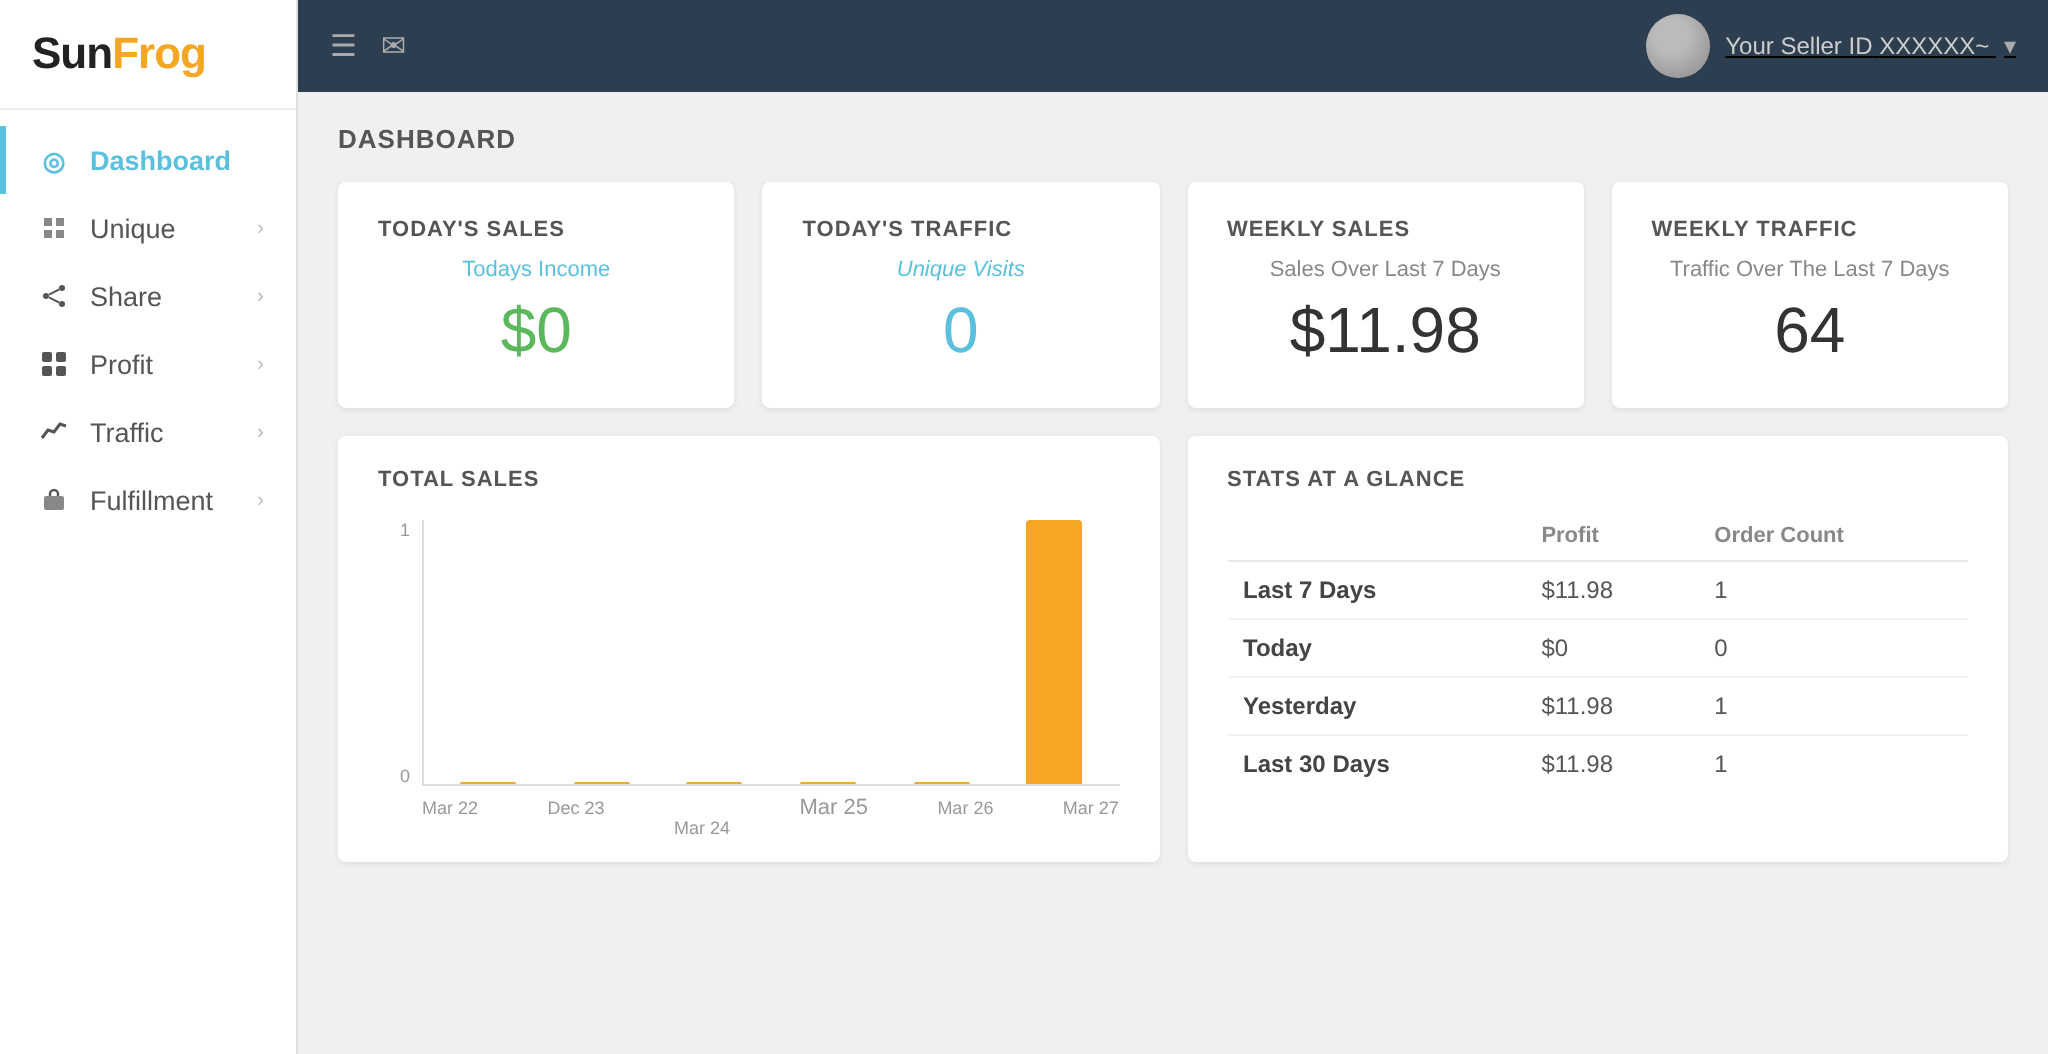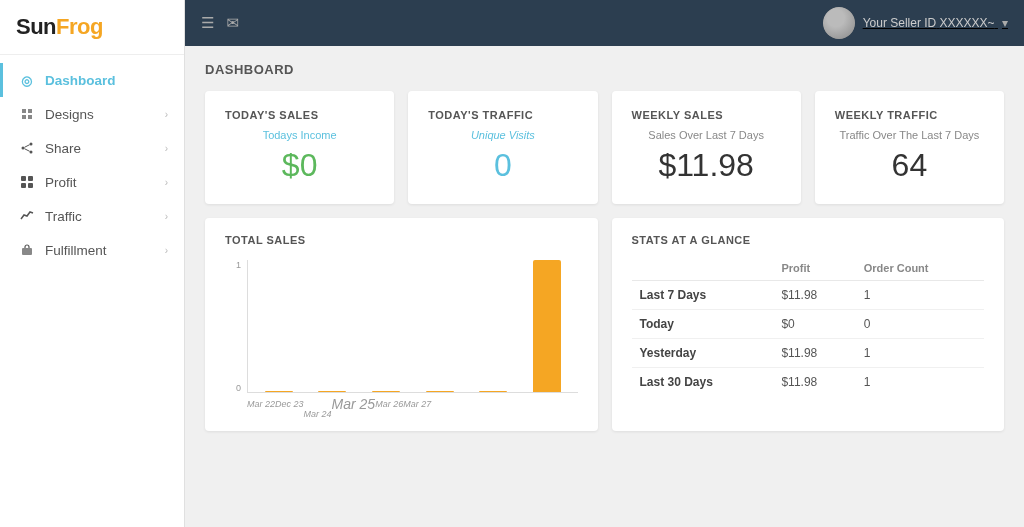--- a/index.html
+++ b/index.html
@@ -1,20 +1,20 @@
 <!DOCTYPE html>
 <html><head>
   <meta charset="utf-8">
   <style>
     * { box-sizing: border-box; margin: 0; padding: 0; }
     body { font-family: 'Helvetica Neue', Arial, sans-serif; background: #f0f0f0; display: flex; height: 527px; width: 1024px; overflow: hidden; }
 
     
     .sidebar {
-      width: 185px;
+      width: 149px;
       background: #fff;
       border-right: 1px solid #e0e0e0;
       display: flex;
       flex-direction: column;
       flex-shrink: 0;
     }
     .sidebar-logo {
       padding: 14px 16px;
       border-bottom: 1px solid #eee;
     }
@@ -206,21 +206,21 @@
         <span>Dashboard</span>
       </div>
     </div>
     <div class="nav-item">
       <div class="nav-item-left">
         <span class="nav-icon">
           <svg width="14" height="14" viewBox="0 0 14 14" fill="currentColor">
               <path d="M2 2h4v4H2zm6 0h4v4H8zM2 8h4v4H2zm6 0h4v4H8z" opacity="0.7"></path>
             </svg>
         </span>
-        <span>Designs</span>
+        <span>Unique</span>
       </div>
       <span class="nav-chevron">›</span>
     </div>
     <div class="nav-item">
       <div class="nav-item-left">
         <span class="nav-icon">
           <svg width="14" height="14" viewBox="0 0 14 14" fill="currentColor">
               <circle cx="11" cy="3" r="1.5"></circle>
               <circle cx="3" cy="7" r="1.5"></circle>
               <circle cx="11" cy="11" r="1.5"></circle>
@@ -344,25 +344,25 @@
               </div>
               <div style="display:flex;flex-direction:column;align-items:center;height:100%;justify-content:flex-end;">
                 <div style="width:28px;height:1px;background:#f5a623;border-radius:2px 2px 0 0;"></div>
               </div>
               <div style="display:flex;flex-direction:column;align-items:center;height:100%;justify-content:flex-end;">
                 <div style="width:28px;height:100%;background:#f5a623;border-radius:2px 2px 0 0;"></div>
               </div>
             </div>
           </div>
 
-          <div style="position:absolute;left:22px;right:0;bottom:0;height:22px;display:flex;justify-content:flex-start;align-items:center;font-style:italic;">
+          <div style="position:absolute;left:22px;right:0;bottom:0;height:22px;display:flex;justify-content:space-between;align-items:center;">
             <span style="font-size:9px;color:#999;">Mar 22</span>
             <span style="font-size:9px;color:#999;">Dec 23</span>
             <span style="font-size:9px;color:#999;margin-top:20px;">Mar 24</span>
-            <span style="font-size:14px;color:#999;">Mar 25</span>
+            <span style="font-size:11px;color:#999;">Mar 25</span>
             <span style="font-size:9px;color:#999;">Mar 26</span>
             <span style="font-size:9px;color:#999;">Mar 27</span>
           </div>
         </div>
       </div>
 
       <div class="glance-card">
         <div class="glance-title">STATS AT A GLANCE</div>
         <table class="glance-table">
           <thead>

